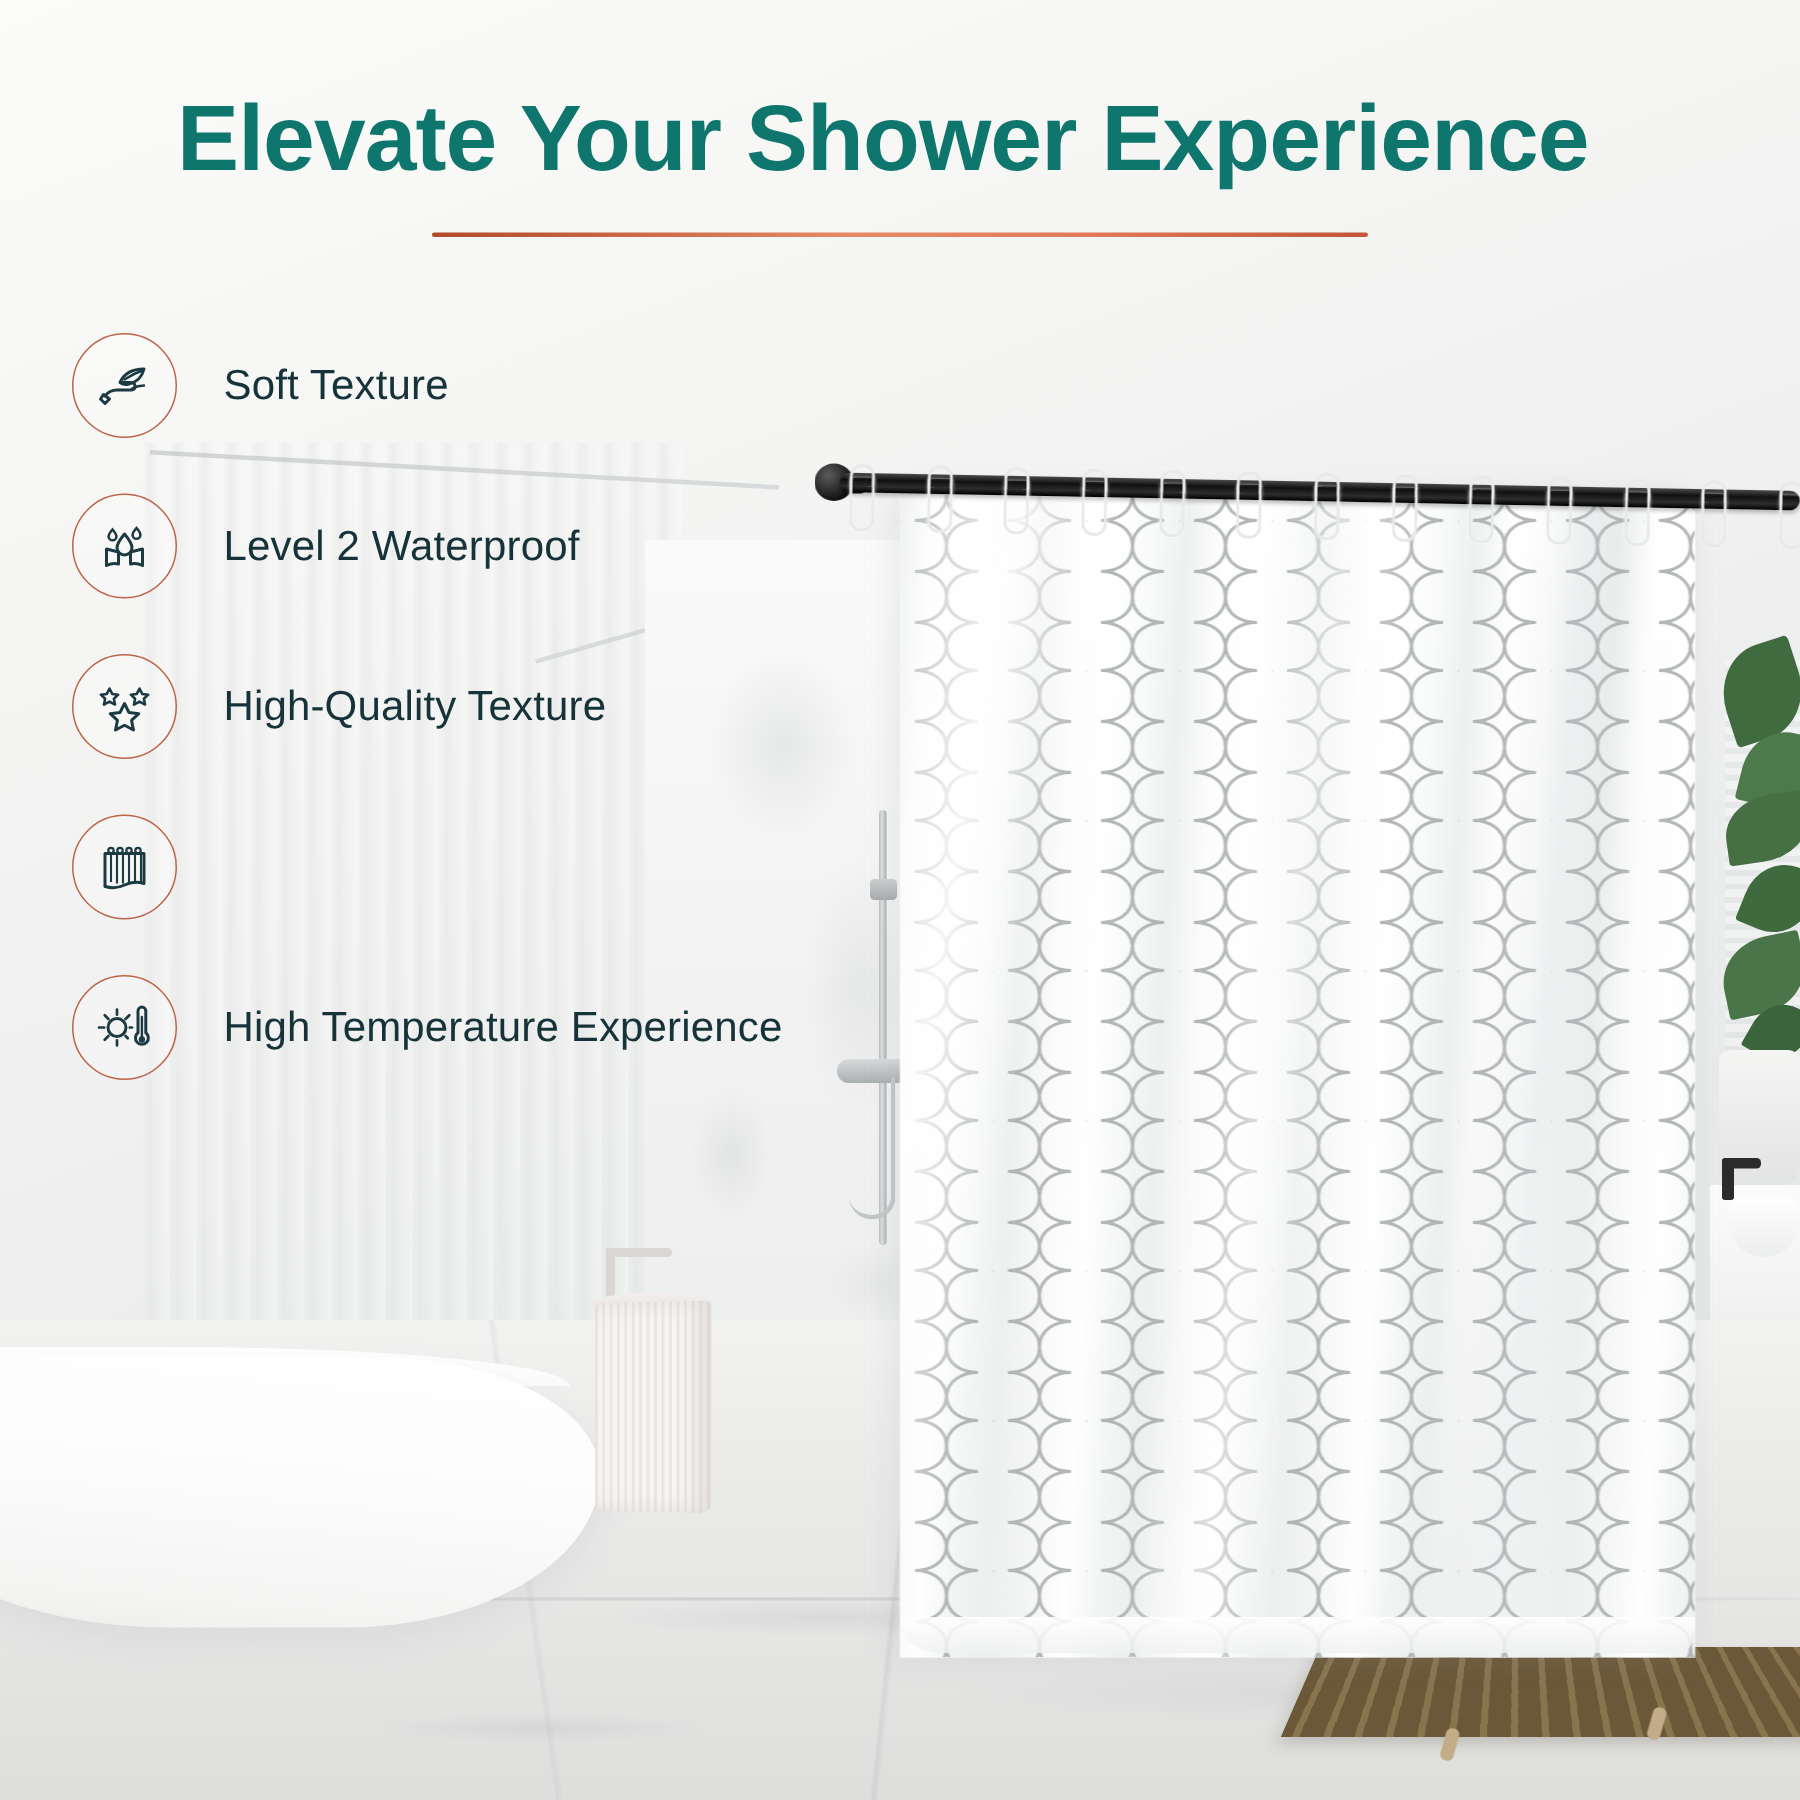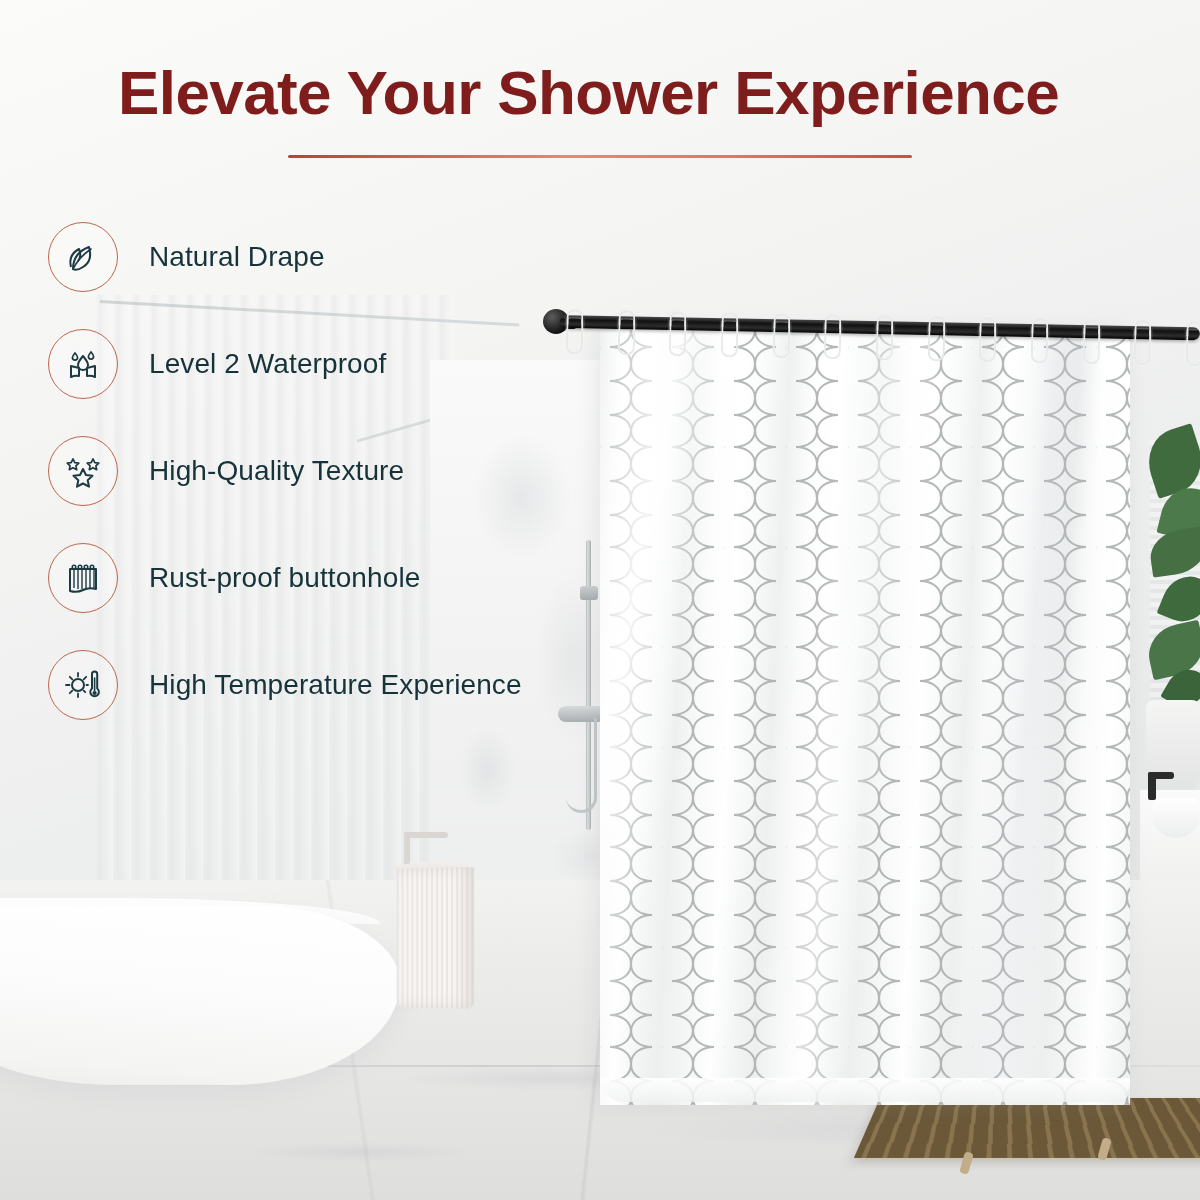--- a/index.html
+++ b/index.html
@@ -154,21 +154,21 @@
     transform:perspective(420px) rotateX(58deg) skewX(-13deg);
     transform-origin:left top;
     box-shadow:0 6px 10px rgba(120,110,95,.3);}
   .mat-foot{position:absolute;width:9px;height:22px;background:#c3ac88;border-radius:4px;transform:rotate(16deg);}
   .mat-foot.f1{left:962px;top:1152px;}
   .mat-foot.f2{left:1100px;top:1138px;}
 
   
   .headline{position:absolute;left:118px;top:62px;width:980px;
     font-size:62px;font-weight:700;letter-spacing:-.6px;line-height:1;
-    color:#7f1d1d;white-space:nowrap;}
+    color:#0f766e;white-space:nowrap;}
   .divider{position:absolute;left:288px;top:155px;width:624px;height:3px;border-radius:2px;
     background:linear-gradient(90deg,#b24a28 0%,#e78a67 45%,#e1795a 70%,#c2553a 100%);}
 
   .features{position:absolute;left:48px;top:222px;width:620px;}
   .feature{position:relative;display:flex;align-items:center;height:70px;margin-bottom:37px;}
   .f-icon{flex:0 0 68px;width:68px;height:68px;border-radius:50%;
     border:1.6px solid #bd6549;display:flex;align-items:center;justify-content:center;
     background:rgba(255,255,255,.25);}
   .f-icon svg{width:40px;height:40px;display:block;}
   .f-label{margin-left:31px;font-size:28px;font-weight:500;color:#16333a;letter-spacing:.1px;white-space:nowrap;}
@@ -254,26 +254,28 @@
       </div>
   </div>
 
   <div class="headline">Elevate Your Shower Experience</div>
   <div class="divider"></div>
 
   <div class="features" id="features">
       <div class="feature">
         <div class="f-icon">
           <svg viewBox="0 0 40 40">
-            <path d="M10 32 q0 -16 16 -22 q4 14 -6 20 q-6 4 -10 2 z" fill="none" stroke="#1c3a42" stroke-width="2" stroke-linejoin="round"></path>
-     <path d="M10 32 q6 -12 18 -20" fill="none" stroke="#1c3a42" stroke-width="1.6" stroke-linecap="round"></path>
-     <path d="M8 30 q-3 -12 8 -18 q3 7 -1 12" fill="none" stroke="#1c3a42" stroke-width="2" stroke-linejoin="round"></path>
-          </svg>
-        </div>
-        <div class="f-label">Natural Drape</div>
+            <path d="M7 27 q3 -4 8 -4 h9 q3 0 3 -2.5 t-3 -2.5 h-6" fill="none" stroke="#1c3a42" stroke-width="2" stroke-linecap="round" stroke-linejoin="round"></path>
+     <path d="M6 26 l-2 3 3 3 3 -3 z" fill="none" stroke="#1c3a42" stroke-width="2" stroke-linejoin="round"></path>
+     <path d="M17 18 q4 -9 16 -9 q-2 8 -10 10 q-4 1 -6 -1 z" fill="none" stroke="#1c3a42" stroke-width="2" stroke-linejoin="round"></path>
+     <path d="M20 16 q6 -4 12 -6" fill="none" stroke="#1c3a42" stroke-width="1.6" stroke-linecap="round"></path>
+     <path d="M25 22 q4 -2 8 -2" fill="none" stroke="#1c3a42" stroke-width="1.6" stroke-linecap="round"></path>
+          </svg>
+        </div>
+        <div class="f-label">Soft Texture</div>
       </div>
       <div class="feature">
         <div class="f-icon">
           <svg viewBox="0 0 40 40">
             <path d="M20 12 q5 6 5 9 a5 5 0 0 1 -10 0 q0 -3 5 -9 z" fill="none" stroke="#1c3a42" stroke-width="2" stroke-linejoin="round"></path>
      <path d="M12 9 q2.6 3 2.6 4.6 a2.6 2.6 0 0 1 -5.2 0 q0 -1.6 2.6 -4.6 z" fill="none" stroke="#1c3a42" stroke-width="1.7"></path>
      <path d="M28 8 q2.6 3 2.6 4.6 a2.6 2.6 0 0 1 -5.2 0 q0 -1.6 2.6 -4.6 z" fill="none" stroke="#1c3a42" stroke-width="1.7"></path>
      <path d="M8 22 l8 2 v8 q-4 -1 -8 1 z" fill="none" stroke="#1c3a42" stroke-width="2" stroke-linejoin="round"></path>
      <path d="M32 22 l-8 2 v8 q4 -1 8 1 z" fill="none" stroke="#1c3a42" stroke-width="2" stroke-linejoin="round"></path>
           </svg>
@@ -294,21 +296,20 @@
         <div class="f-icon">
           <svg viewBox="0 0 40 40">
             <path d="M7 11 h26 v20 q-7 -2 -13 1 q-6 3 -13 1 z" fill="none" stroke="#1c3a42" stroke-width="2" stroke-linejoin="round"></path>
      <path d="M11 12 v18 M15 12 v19 M19 12 v19 M23 12 v19 M27 12 v19 M31 12 v18" fill="none" stroke="#1c3a42" stroke-width="1.4"></path>
      <circle cx="11" cy="9" r="1.8" fill="none" stroke="#1c3a42" stroke-width="1.5"></circle>
      <circle cx="17" cy="9" r="1.8" fill="none" stroke="#1c3a42" stroke-width="1.5"></circle>
      <circle cx="23" cy="9" r="1.8" fill="none" stroke="#1c3a42" stroke-width="1.5"></circle>
      <circle cx="29" cy="9" r="1.8" fill="none" stroke="#1c3a42" stroke-width="1.5"></circle>
           </svg>
         </div>
-        <div class="f-label">Rust-proof buttonhole</div>
       </div>
       <div class="feature">
         <div class="f-icon">
           <svg viewBox="0 0 40 40">
             <circle cx="15" cy="20" r="6" fill="none" stroke="#1c3a42" stroke-width="2"></circle>
      <path d="M15 8 v3.5 M15 28.5 v3.5 M3 20 h3.5 M23.5 20 h1.5
               M6.8 11.8 l2.5 2.5 M20.7 25.7 l1.5 1.5 M23.2 11.8 l-2.5 2.5 M6.8 28.2 l2.5 -2.5" fill="none" stroke="#1c3a42" stroke-width="1.8" stroke-linecap="round"></path>
      <path d="M29 9 a2.6 2.6 0 0 1 5.2 0 v14.5 a4.3 4.3 0 1 1 -5.2 0 z" fill="none" stroke="#1c3a42" stroke-width="2" stroke-linejoin="round"></path>
      <circle cx="31.6" cy="28" r="2.1" fill="#1c3a42"></circle>
      <path d="M31.6 26 v-13" stroke="#1c3a42" stroke-width="1.6" stroke-linecap="round"></path>

